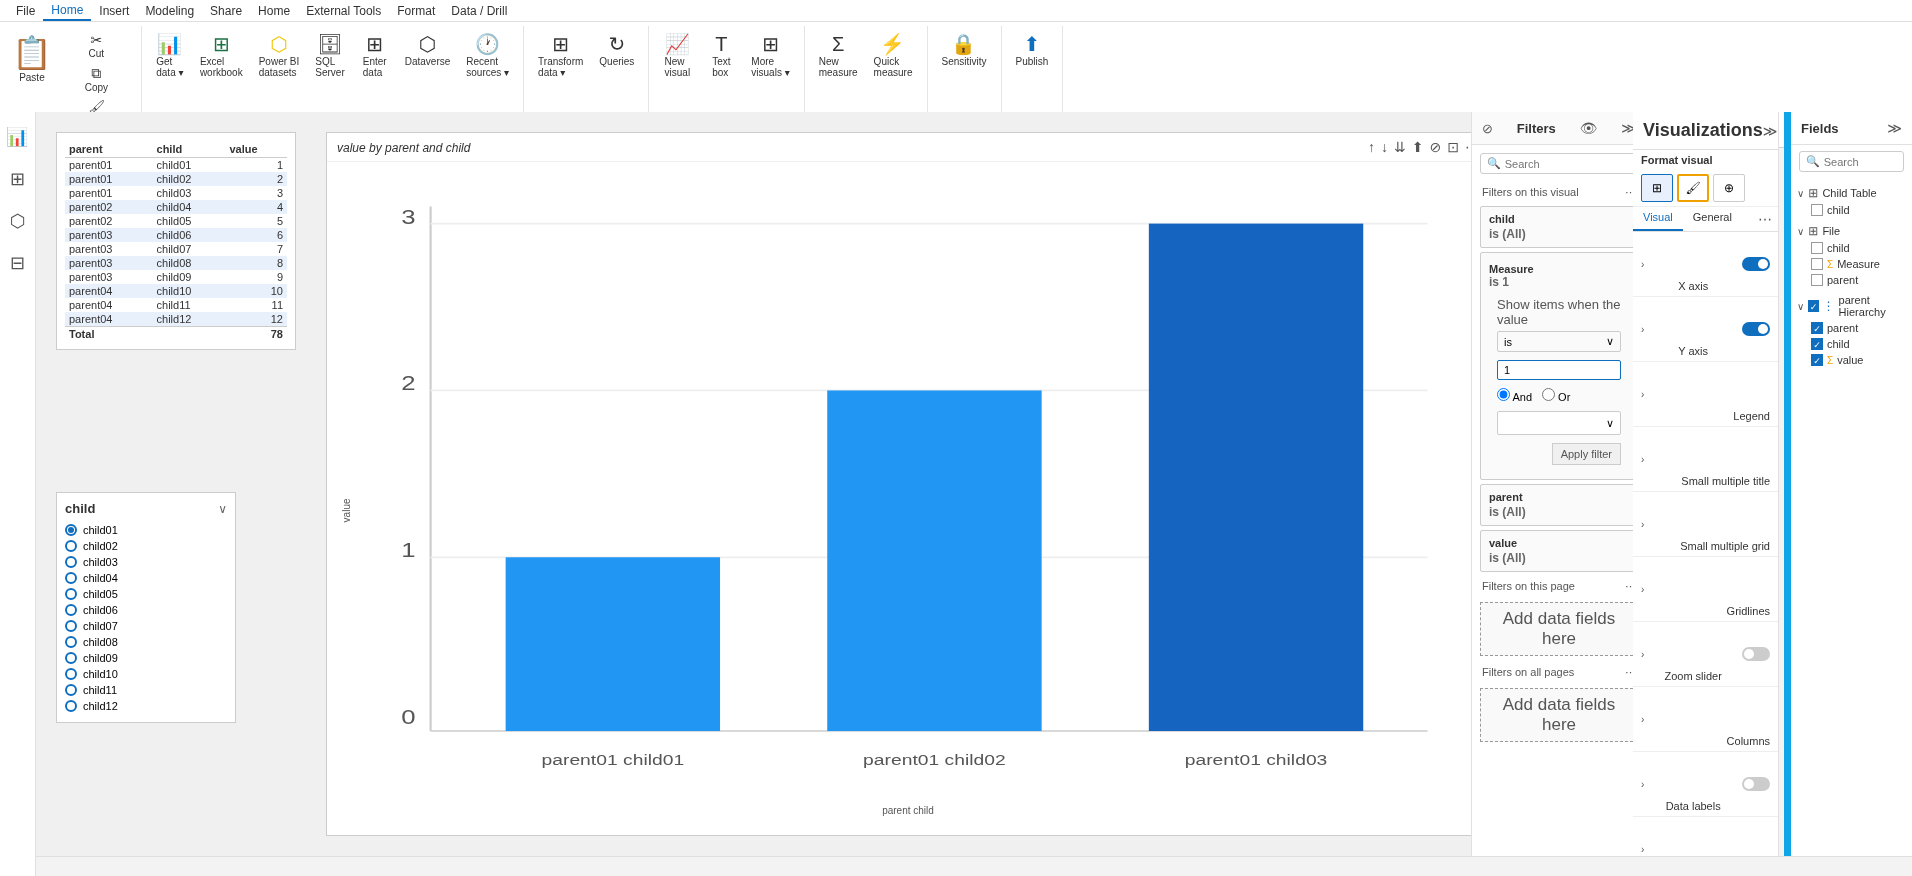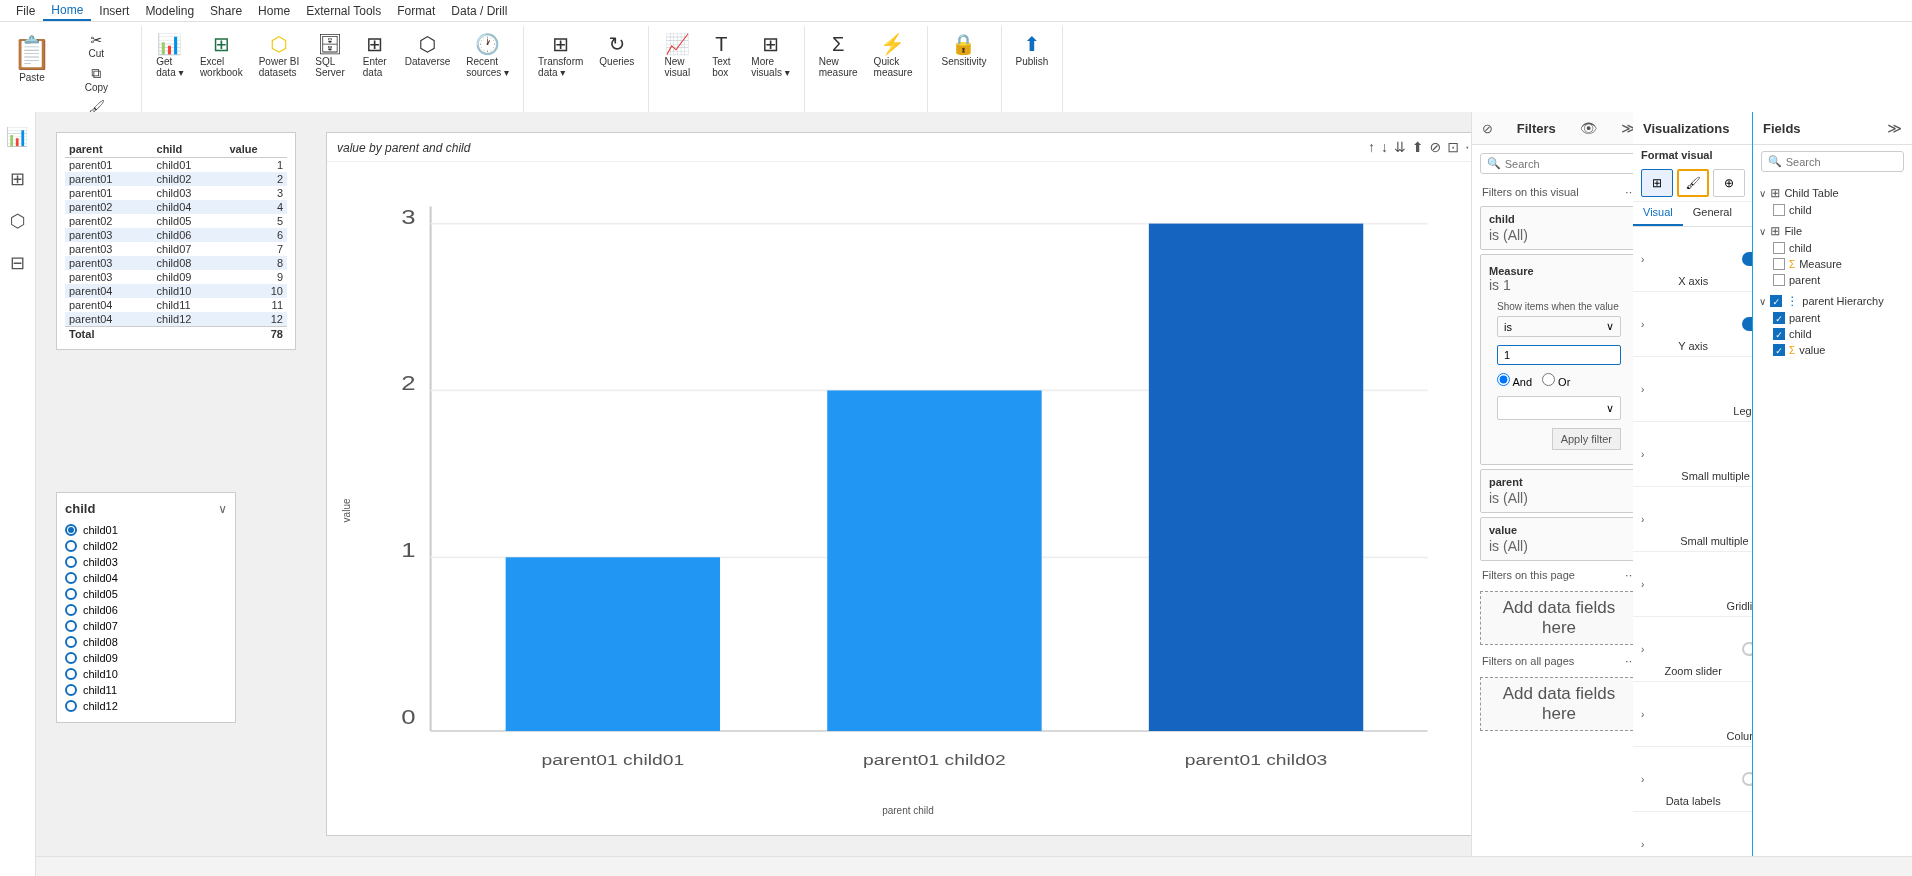--- a/index.html
+++ b/index.html
@@ -132,30 +132,30 @@
     }
     .filters-search input {
       border: none; outline: none; font-size: 11px; width: 100%; background: transparent;
     }
     .filter-section-title { font-size: 11px; color: #555; padding: 4px 10px; }
     .filter-card {
       margin: 4px 8px; border: 1px solid #ccc; border-radius: 2px; padding: 6px 8px;
       background: #fafafa;
     }
     .filter-card-title { font-size: 11px; font-weight: 600; color: #333; margin-bottom: 2px; }
-    .filter-card-sub { font-size: 14px; color: #666; }
+    .filter-card-sub { font-size: 12px; color: #666; font-weight: bold; }
     .filter-card-measure { margin: 4px 0; }
     .filter-card-measure .label { font-size: 11px; font-weight: 600; color: #333; }
     .filter-section-btn {
       display: block; width: calc(100% - 16px); margin: 6px 8px;
       padding: 6px; border: 1px dashed #999; background: #f9f9f9;
       font-size: 17px; color: #555; text-align: center; cursor: pointer;
     }
     .filter-show-items { padding: 4px 8px 0; }
-    .filter-show-items .label { font-size: 10px; color: #555; }
+    .filter-show-items .label { font-size: 13px; color: #555; }
     .filter-dropdown {
       margin: 4px 8px; border: 1px solid #ccc; border-radius: 2px;
       padding: 3px 6px; font-size: 11px; width: calc(100% - 16px);
       display: flex; justify-content: space-between; align-items: center;
     }
     .filter-value-input {
       margin: 4px 8px; border: 1px solid #106ebe; border-radius: 2px;
       padding: 3px 6px; font-size: 11px; width: calc(100% - 16px);
       outline: none;
     }
@@ -176,21 +176,21 @@
     
     .viz-panel {
       position: absolute; right: 133px; top: 0; width: 133px; bottom: 0;
       background: #fff; border-right: 1px solid #e0e0e0;
       overflow-y: auto;
     }
     .viz-header {
       display: flex; align-items: center; justify-content: space-between;
       padding: 8px 10px; border-bottom: 1px solid #e0e0e0;
     }
-    .viz-title { font-size: 13px; font-weight: 600; color: #333; text-align: center; }
+    .viz-title { font-size: 18px; font-weight: 600; color: #333; text-align: center; }
     .viz-tab { padding: 4px 10px; font-size: 11px; cursor: pointer; color: #333; }
     .viz-tab.active { border-bottom: 2px solid #106ebe; color: #106ebe; }
     .viz-section {
       padding: 4px 8px; border-bottom: 1px solid #eee;
       display: flex; align-items: center; justify-content: space-between;
       cursor: pointer;
     }
     .viz-section-label { font-size: 11px; color: #333; margin-top: 44px; }
     .viz-section-toggle {
       width: 28px; height: 14px; border-radius: 7px; background: #106ebe;
@@ -710,21 +710,21 @@
     <div class="viz-section">
       <span class="expand-arrow">›</span>
       <span class="viz-section-label">Total labels</span>
     </div>
     <div class="viz-section">
       <span class="expand-arrow">›</span>
       <span class="viz-section-label">Plot area background</span>
     </div>
   </div>
 
-  <div class="fields-panel" style="width:160px;border-left:1px solid #0ea5e9;">
+  <div class="fields-panel" style="width:128px;border-left:7px solid #0ea5e9;">
     <div class="fields-header">
       <span class="fields-title">Fields</span>
       <span style="font-size:14px;color:#555;cursor:pointer;">≫</span>
     </div>
     <div class="fields-search">
       <span style="font-size:11px;color:#888;margin-right:4px;">🔍</span>
       <input type="text" placeholder="Search" style="">
     </div>
     <div class="fields-tree">
 

